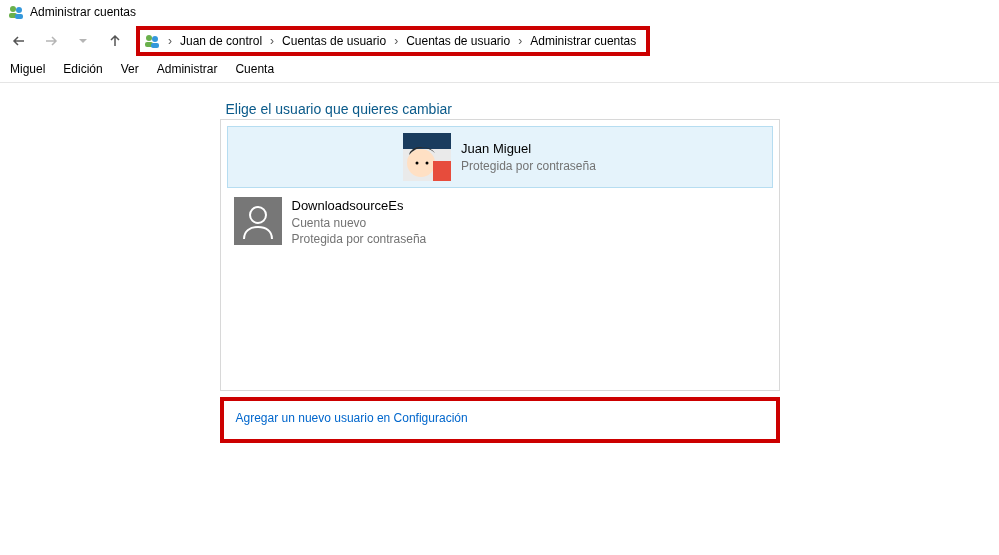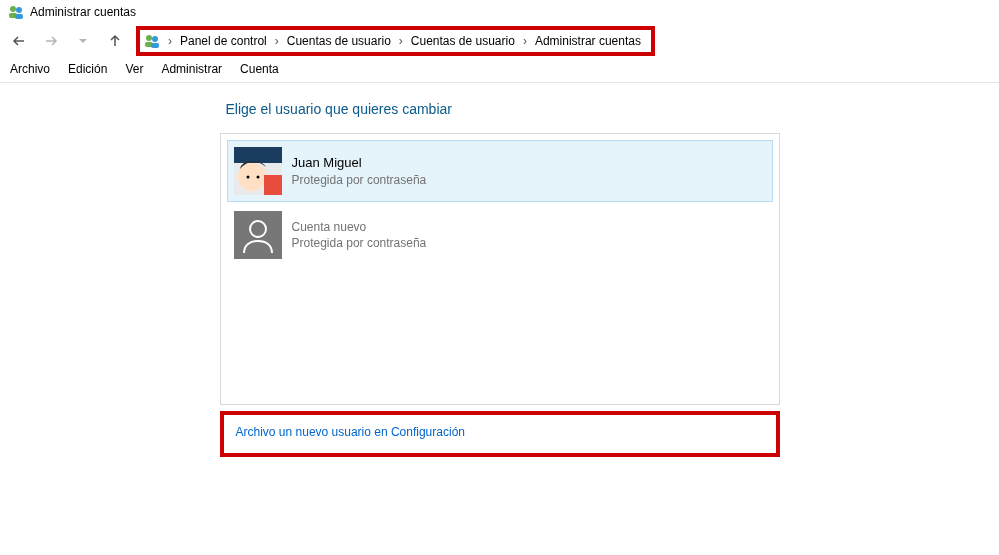--- a/index.html
+++ b/index.html
@@ -49,37 +49,38 @@
     .menubar span { cursor:default; }
     .content {
       padding: 18px 0 0 0;
       display:flex;
       justify-content:center;
     }
     .panel { width: 560px; }
     .heading {
       font-size: 14px;
       color: #0a5a8a;
-      margin-bottom: 16px;
+      margin-bottom: 2px;
       padding-left: 6px;
     }
     .user-list {
       border: 1px solid #d8d8d8;
       min-height: 272px;
       padding: 6px;
     }
     .user-item {
       display:flex; gap:10px;
       padding: 6px;
       border: 1px solid transparent;
       margin-bottom: 2px;
     }
     .user-item.selected {
       background: #e5f3fb;
       border: 1px solid #b6ddf1;
+      justify-content: center;
     }
     .avatar { width:48px; height:48px; display:flex; align-items:center; justify-content:center; }
     .avatar.grey { background:#777; color:#fff; }
     .avatar svg { width:48px; height:48px; display:block; }
     .user-info { display:flex; flex-direction:column; justify-content:center; line-height:1.35; }
     .user-name { font-size:13px; }
     .user-meta { font-size:12px; color:#737373; }
     .add-link-wrap {
       margin-top: 6px;
       border: 4px solid #c00;
@@ -127,32 +128,32 @@
   <div class="breadcrumb-wrap">
     <span class="breadcrumb-icon">
       <svg viewBox="0 0 16 16">
           <circle cx="5" cy="5" r="3" fill="#6ab04c"></circle>
           <circle cx="11" cy="6" r="3" fill="#3498db"></circle>
           <rect x="1" y="9" width="8" height="5" rx="2" fill="#6ab04c"></rect>
           <rect x="7" y="10" width="8" height="5" rx="2" fill="#3498db"></rect>
         </svg>
     </span>
     <span class="bc-sep">›</span>
-    <span class="bc-item">Panel de control</span>
+    <span class="bc-item">Juan de control</span>
     <span class="bc-sep">›</span>
     <span class="bc-item">Cuentas de usuario</span>
     <span class="bc-sep">›</span>
     <span class="bc-item">Cuentas de usuario</span>
     <span class="bc-sep">›</span>
     <span class="bc-item">Administrar cuentas</span>
   </div>
 </div>
 
 <div class="menubar">
-  <span>Archivo</span>
+  <span>Miguel</span>
   <span>Edición</span>
   <span>Ver</span>
   <span>Administrar</span>
   <span>Cuenta</span>
 </div>
 
 <div class="content">
   <div class="panel">
     <div class="heading">Elige el usuario que quieres cambiar</div>
 
@@ -179,25 +180,26 @@
 
       <div class="user-item">
         <div class="avatar grey">
           <svg viewBox="0 0 48 48">
             <rect width="48" height="48" fill="#777"></rect>
             <circle cx="24" cy="18" r="8" fill="none" stroke="#fff" stroke-width="2"></circle>
             <path d="M10 42c0-8 6-12 14-12s14 4 14 12" fill="none" stroke="#fff" stroke-width="2"></path>
           </svg>
         </div>
         <div class="user-info">
+          <span class="user-name">DownloadsourceEs</span>
           <span class="user-meta">Cuenta nuevo</span>
           <span class="user-meta">Protegida por contraseña</span>
         </div>
       </div>
 
     </div>
 
     <div class="add-link-wrap">
-      <span class="add-link">Archivo un nuevo usuario en Configuración</span>
+      <span class="add-link">Agregar un nuevo usuario en Configuración</span>
     </div>
 
   </div>
 </div>
 
 </body></html>

